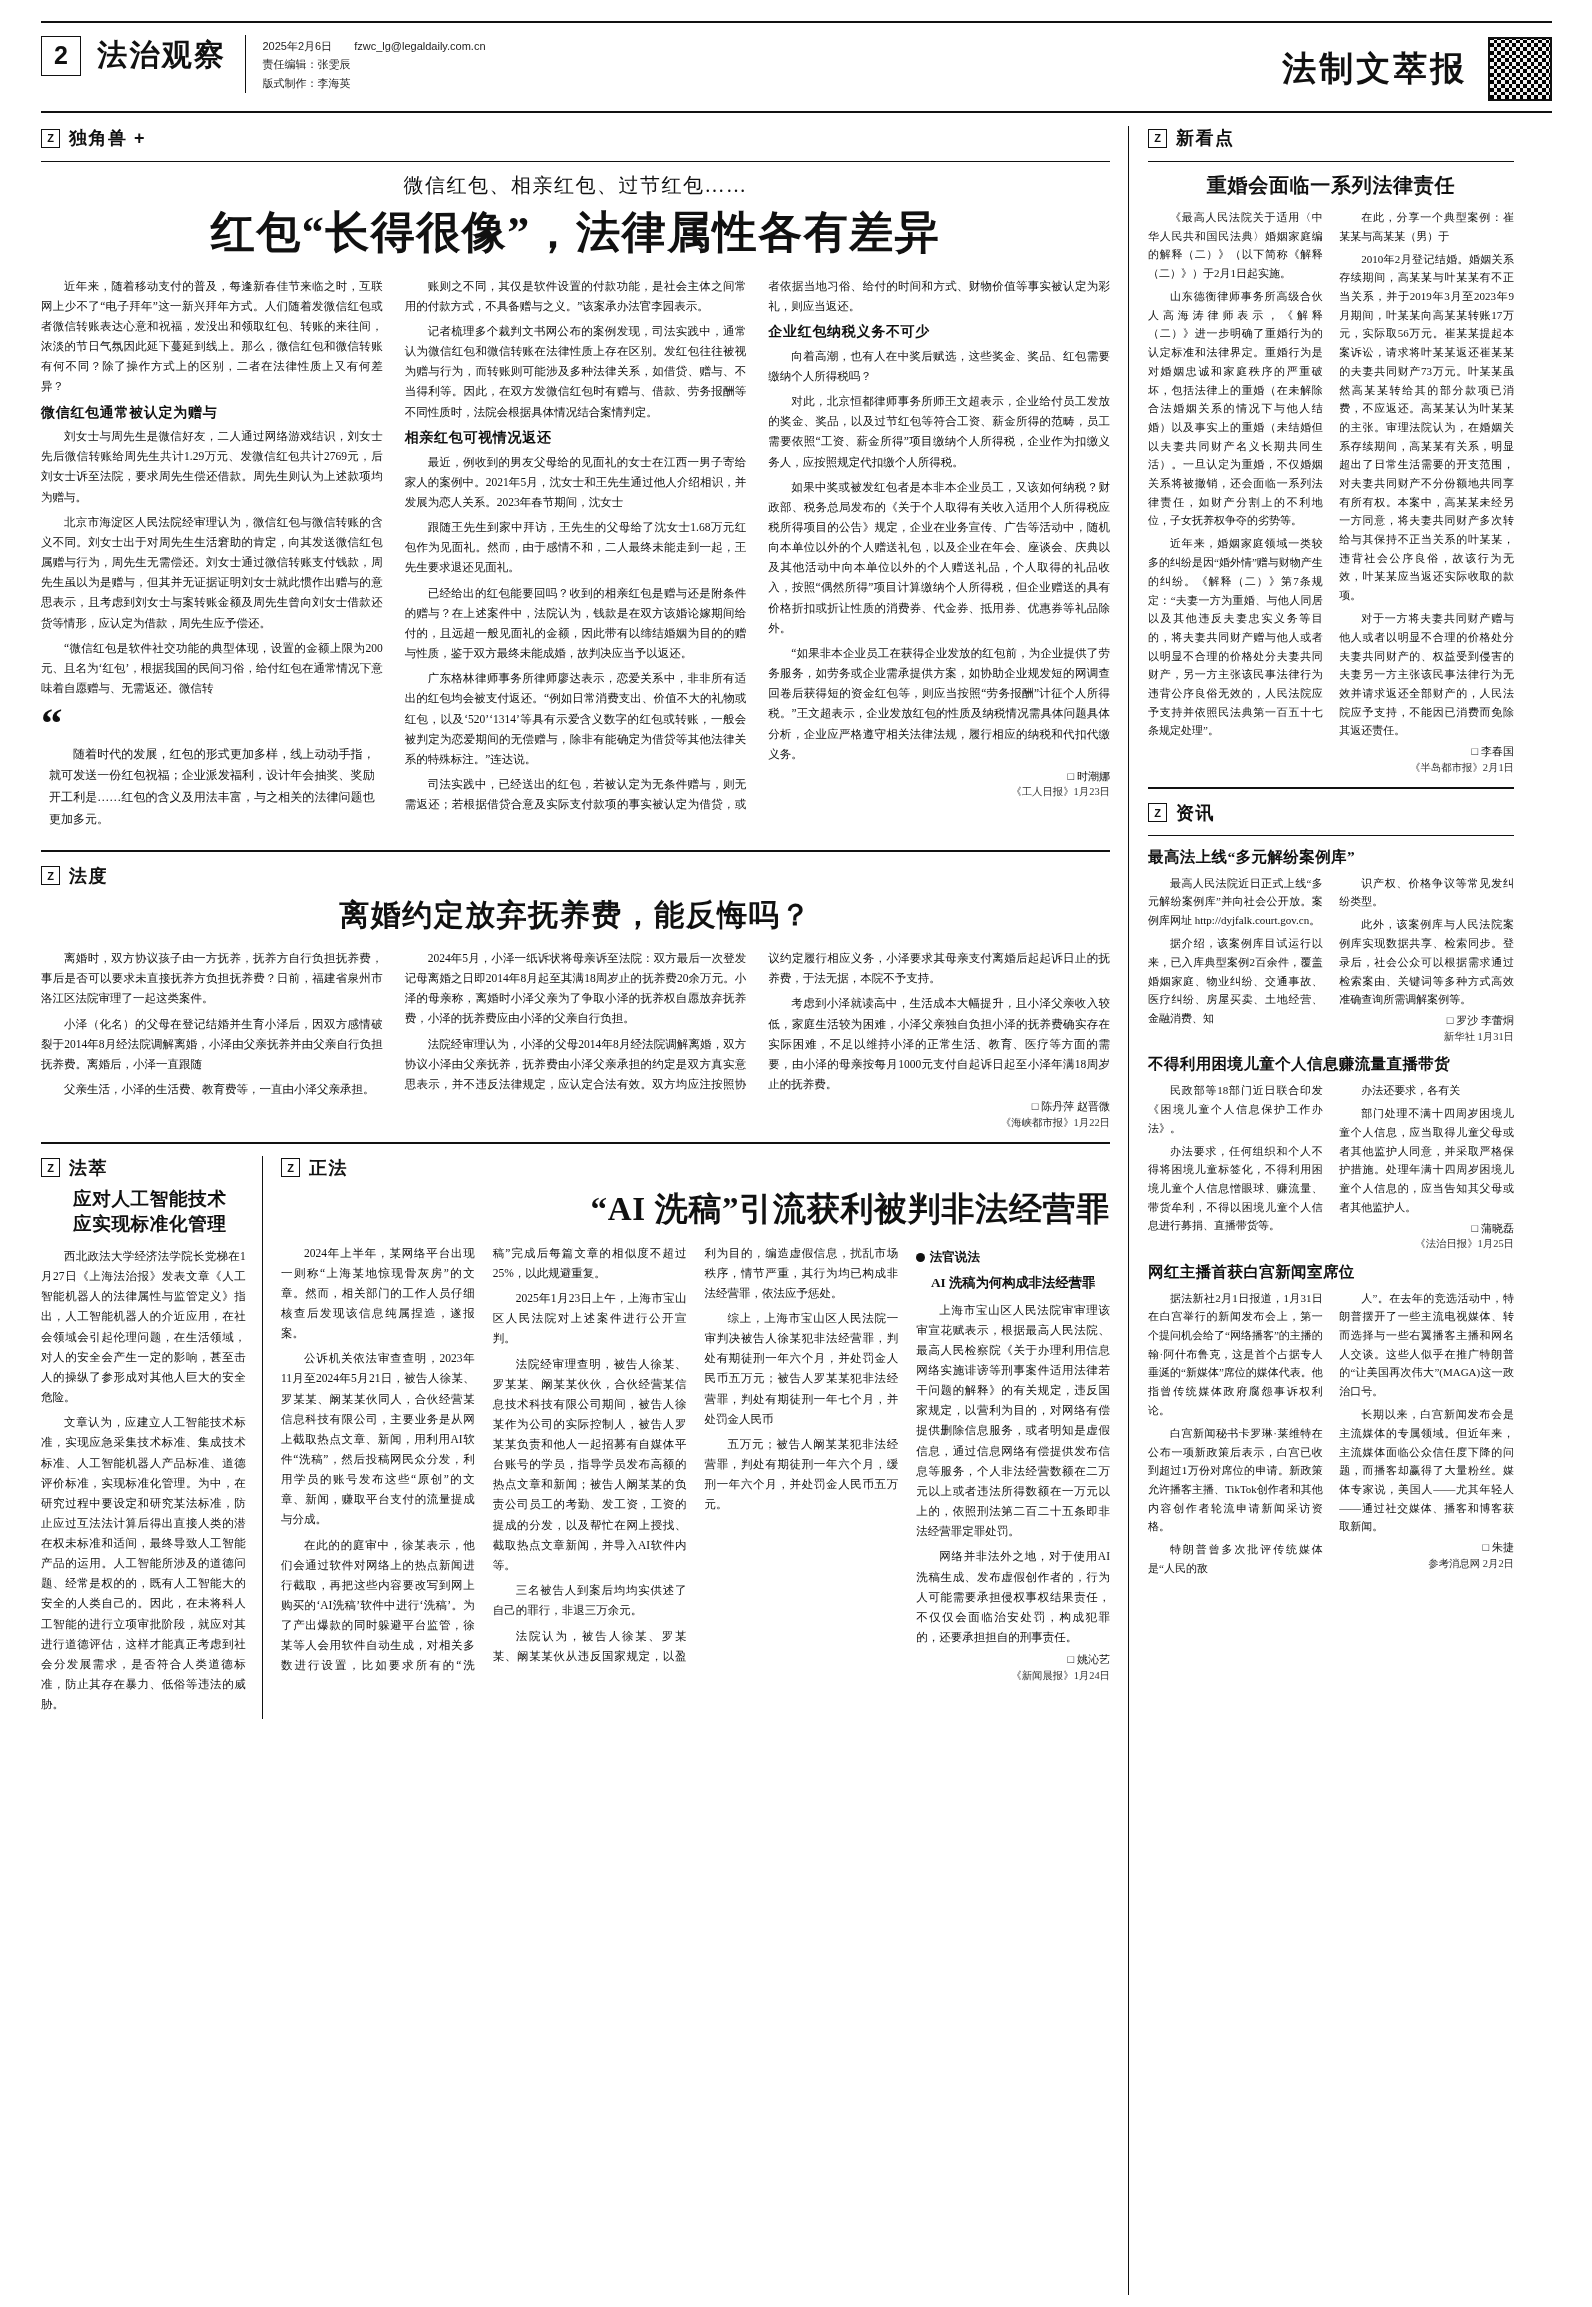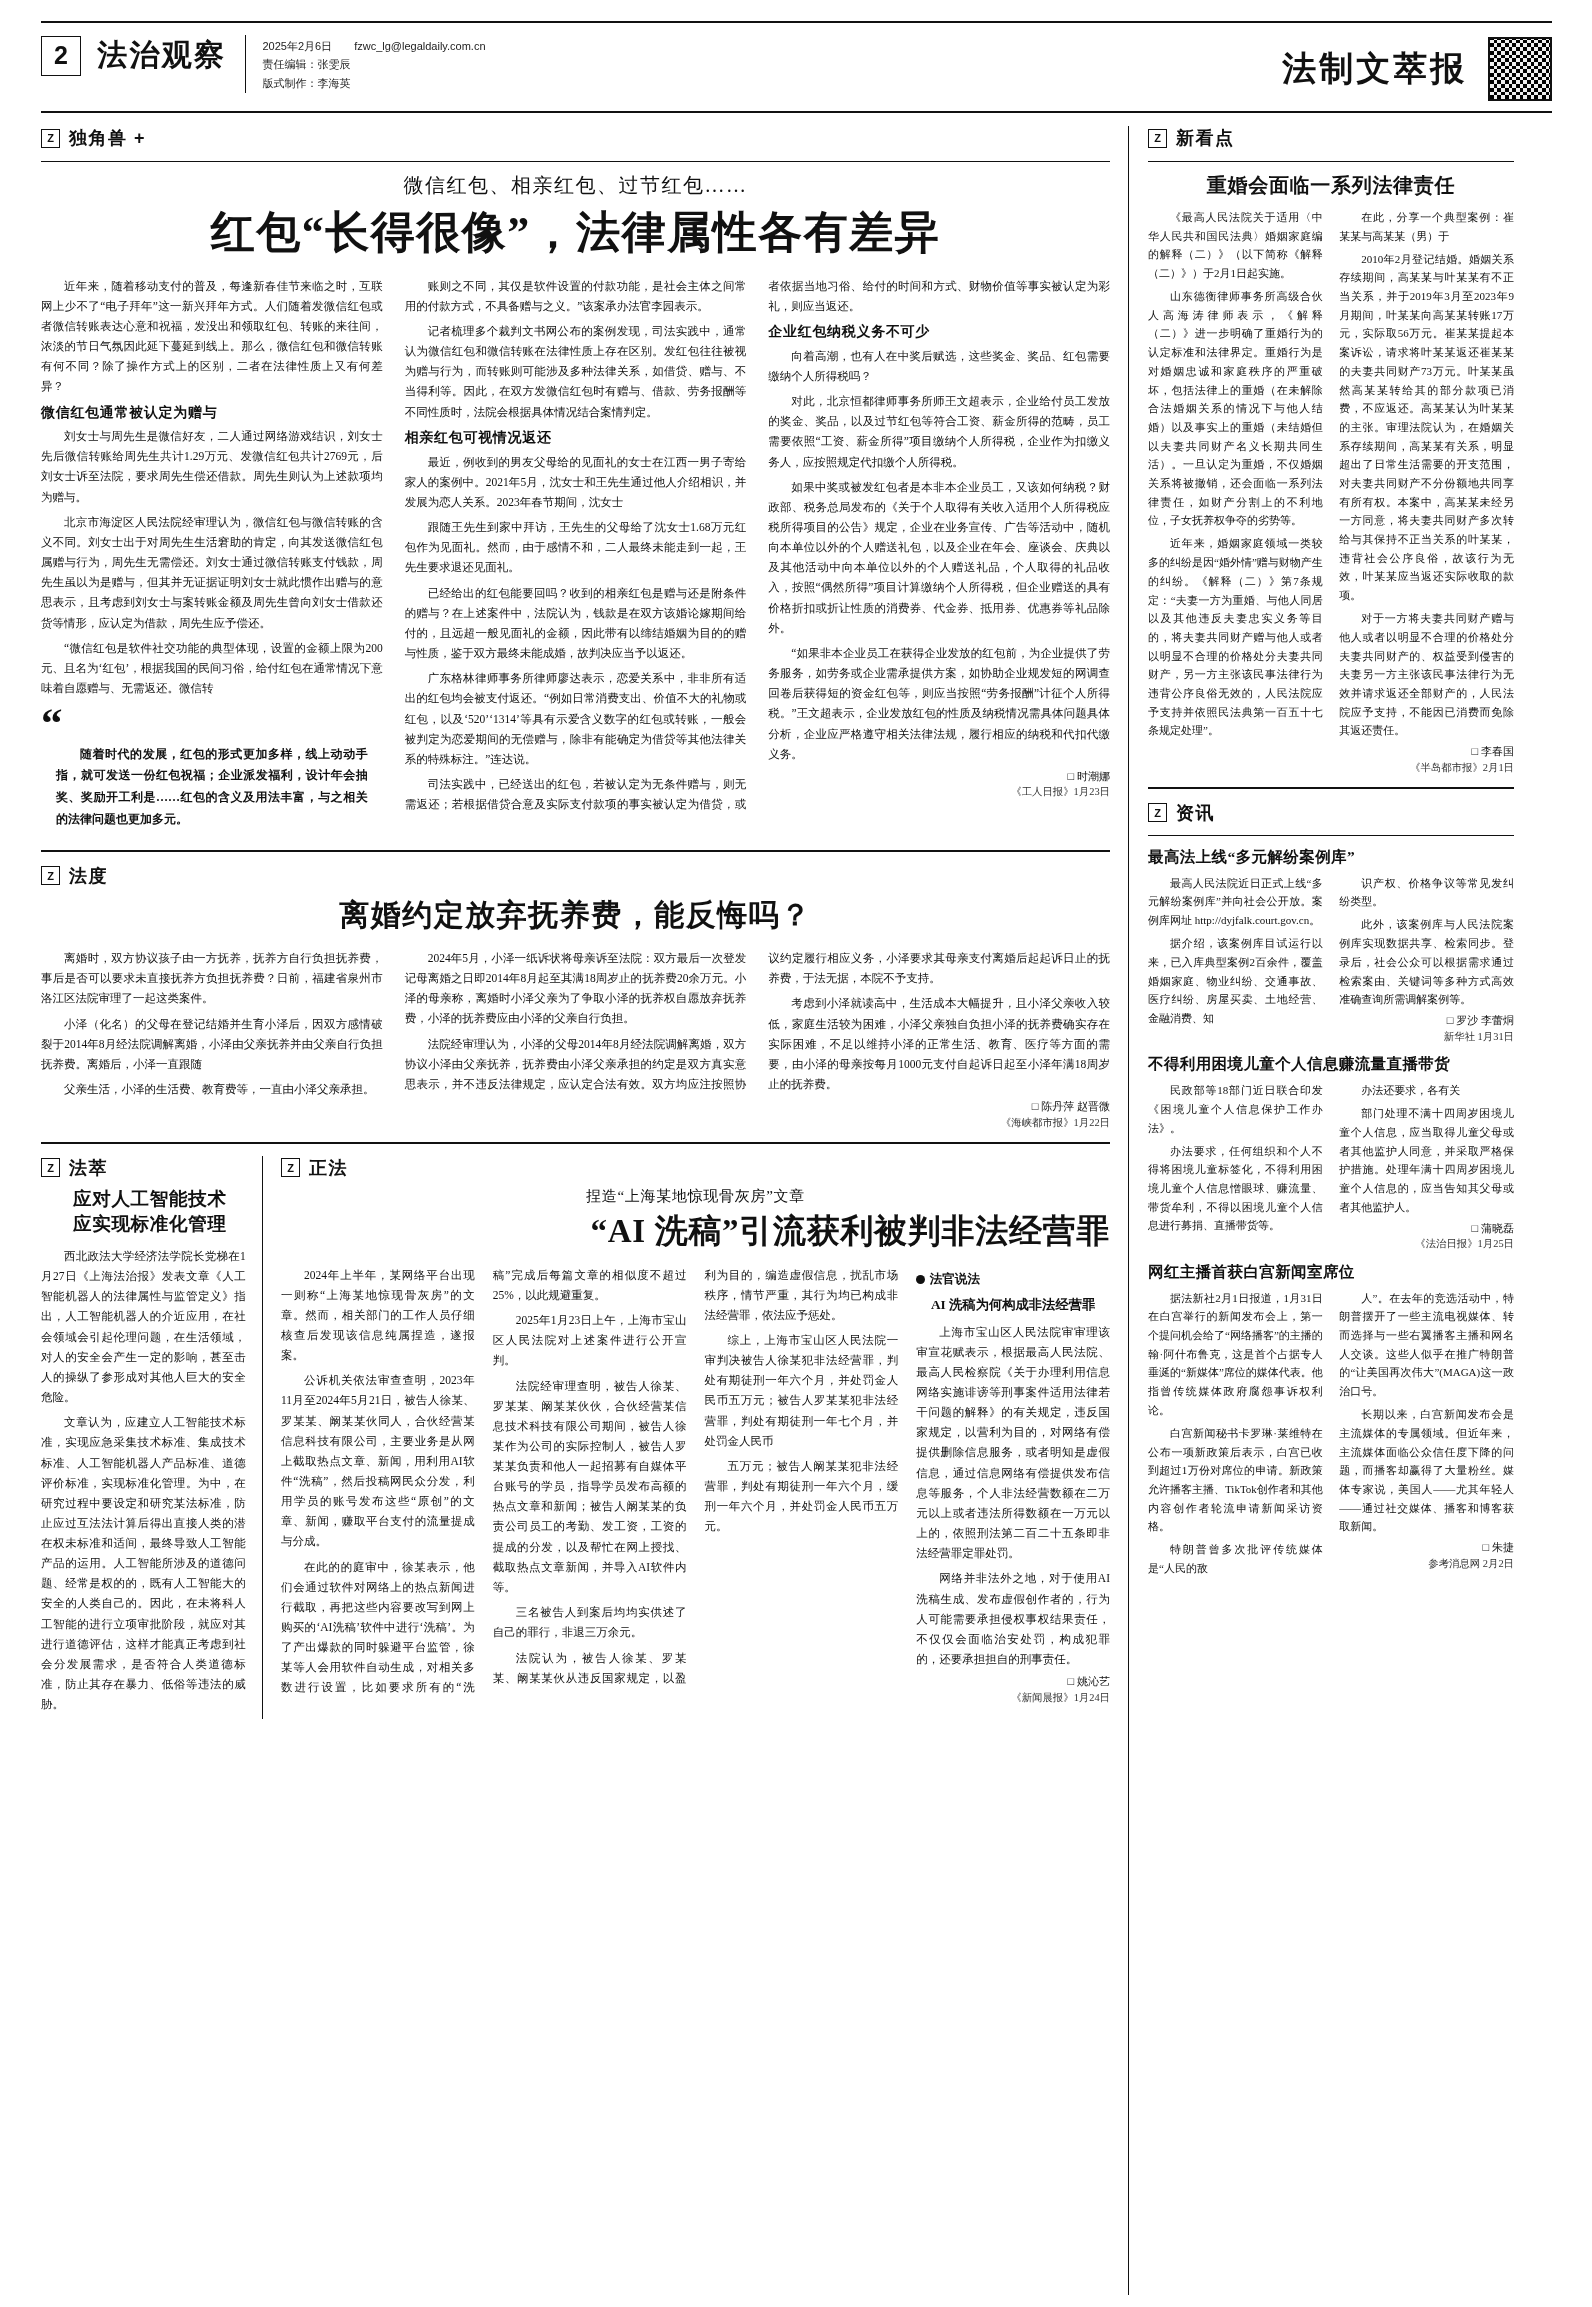--- a/index.html
+++ b/index.html
@@ -69,21 +69,21 @@
     text-indent:2em;
   }
   .sub { font-size:14px; font-weight:bold; margin:7.4px 0 4.4px; text-indent:0; letter-spacing:0.7px;}
   .sign { text-align:right; font-size:11px; margin:4.4px 0 1.5px;}
   .source { text-align:right; font-size:10.4px; color:#333; margin:0 0 6px;}
 
   .pull {
     break-inside:avoid; margin:0 0 7.4px; padding:4.4px 0 7.4px;
   }
   .quote-mark { font-size:43px; line-height:0.7; font-family:"Liberation Serif",serif; color:#111; font-weight:bold;}
-  .pull p { font-size:12px; line-height:1.8; text-align:justify; margin:6px 15px 0; text-indent:2em; font-weight:bold;}
+  .pull p { font-size:12px; line-height:1.8; text-align:justify; margin:6px 8px 0; text-indent:2em; font-weight:normal;}
 
   .side-h { text-align:center; font-size:20px; font-weight:bold; letter-spacing:0.7px; margin:10.4px 0 9px;}
   .side-h2 { font-size:15.5px; font-weight:bold; margin:10.4px 0 6px; letter-spacing:0.4px;}
   p.s { font-size:11px; line-height:1.7; text-align:justify; margin:0 0 4.4px; text-indent:2em;}
   .side-cols2 { column-count:2; column-gap:16.3px; }
 
   .box-label { display:inline-block; font-size:12.6px; font-weight:bold; margin:6px 0 4.4px;}
   .dot { display:inline-block;width:9px;height:9px;border-radius:50%;background:#111;margin-right:4.4px;vertical-align:middle;}
 
   .bottom-wrap { display:flex; margin-top:10.4px; }
@@ -192,21 +192,20 @@
 应实现标准化管理</div>
           <p class="t">西北政法大学经济法学院长党梯在1月27日《上海法治报》发表文章《人工智能机器人的法律属性与监管定义》指出，人工智能机器人的介近应用，在社会领域会引起伦理问题，在生活领域，对人的安全会产生一定的影响，甚至击人的操纵了参形成对其他人巨大的安全危险。</p>
           <p class="t">文章认为，应建立人工智能技术标准，实现应急采集技术标准、集成技术标准、人工智能机器人产品标准、道德评价标准，实现标准化管理。为中，在研究过程中要设定和研究某法标准，防止应过互法法计算后得出直接人类的潜在权未标准和适间，最终导致人工智能产品的运用。人工智能所涉及的道德问题、经常是权的的，既有人工智能大的安全的人类自己的。因此，在未将科人工智能的进行立项审批阶段，就应对其进行道德评估，这样才能真正考虑到社会分发展需求，是否符合人类道德标准，防止其存在暴力、低俗等违法的威胁。</p>
         </div>
 
         <div class="br">
           <div class="sec-head">
             <div class="sec-mark">Z</div>
             <div class="sec-name">正法</div>
           </div>
-          <div class="kicker-sm">捏造“上海某地惊现骨灰房”文章</div>
           <div class="headline-3">“AI 洗稿”引流获利被判非法经营罪</div>
           <div class="cols4">
             <p class="t">2024年上半年，某网络平台出现一则称“上海某地惊现骨灰房”的文章。然而，相关部门的工作人员仔细核查后发现该信息纯属捏造，遂报案。</p>
             <p class="t">公诉机关依法审查查明，2023年11月至2024年5月21日，被告人徐某、罗某某、阚某某伙同人，合伙经营某信息科技有限公司，主要业务是从网上截取热点文章、新闻，用利用AI软件“洗稿”，然后投稿网民众分发，利用学员的账号发布这些“原创”的文章、新闻，赚取平台支付的流量提成与分成。</p>
             <p class="t">在此的的庭审中，徐某表示，他们会通过软件对网络上的热点新闻进行截取，再把这些内容要改写到网上购买的‘AI洗稿’软件中进行‘洗稿’。为了产出爆款的同时躲避平台监管，徐某等人会用软件自动生成，对相关多数进行设置，比如要求所有的“洗稿”完成后每篇文章的相似度不超过25%，以此规避重复。</p>
             <p class="t">2025年1月23日上午，上海市宝山区人民法院对上述案件进行公开宣判。</p>
             <p class="t">法院经审理查明，被告人徐某、罗某某、阚某某伙伙，合伙经营某信息技术科技有限公司期间，被告人徐某作为公司的实际控制人，被告人罗某某负责和他人一起招募有自媒体平台账号的学员，指导学员发布高额的热点文章和新闻；被告人阚某某的负责公司员工的考勤、发工资，工资的提成的分发，以及帮忙在网上授找、截取热点文章新闻，并导入AI软件内等。</p>
             <p class="t">三名被告人到案后均均实供述了自己的罪行，非退三万余元。</p>
             <p class="t">法院认为，被告人徐某、罗某某、阚某某伙从违反国家规定，以盈利为目的，编造虚假信息，扰乱市场秩序，情节严重，其行为均已构成非法经营罪，依法应予惩处。</p>
             <p class="t">综上，上海市宝山区人民法院一审判决被告人徐某犯非法经营罪，判处有期徒刑一年六个月，并处罚金人民币五万元；被告人罗某某犯非法经营罪，判处有期徒刑一年七个月，并处罚金人民币</p>

